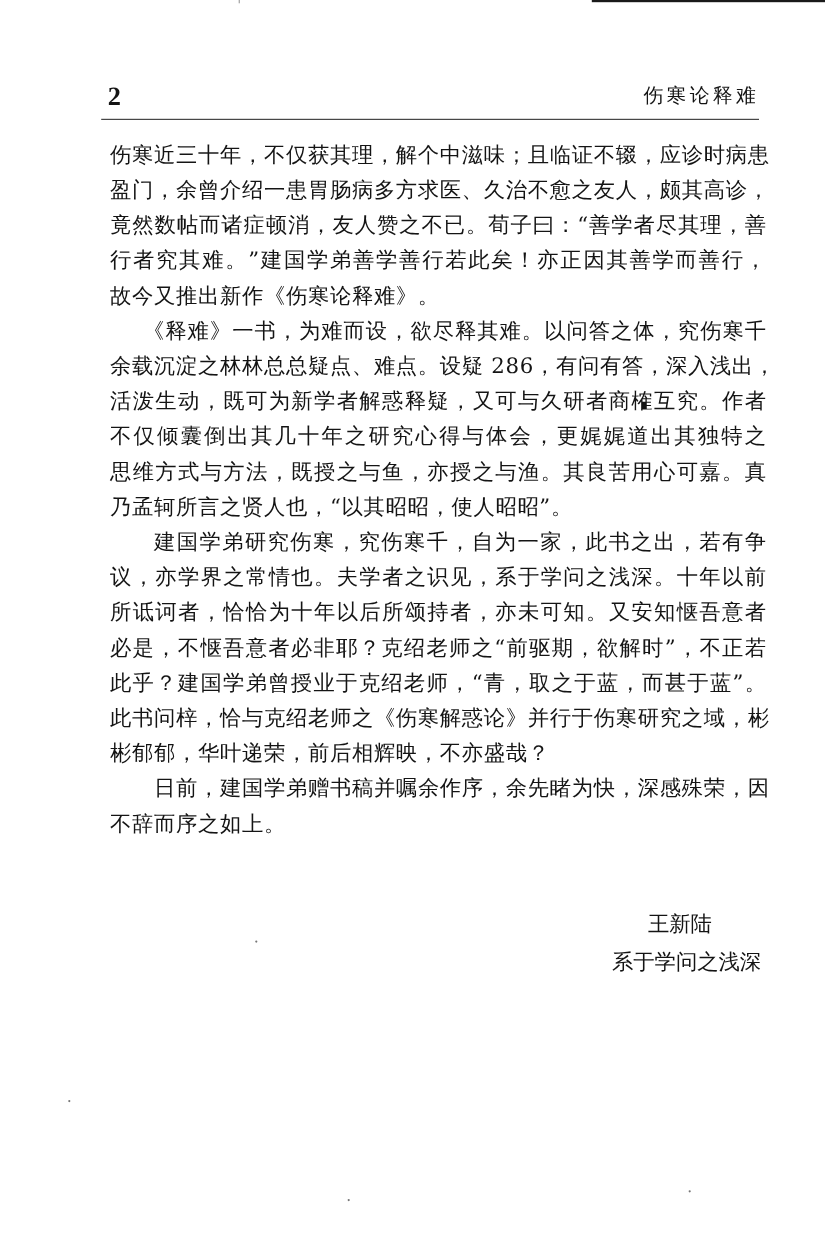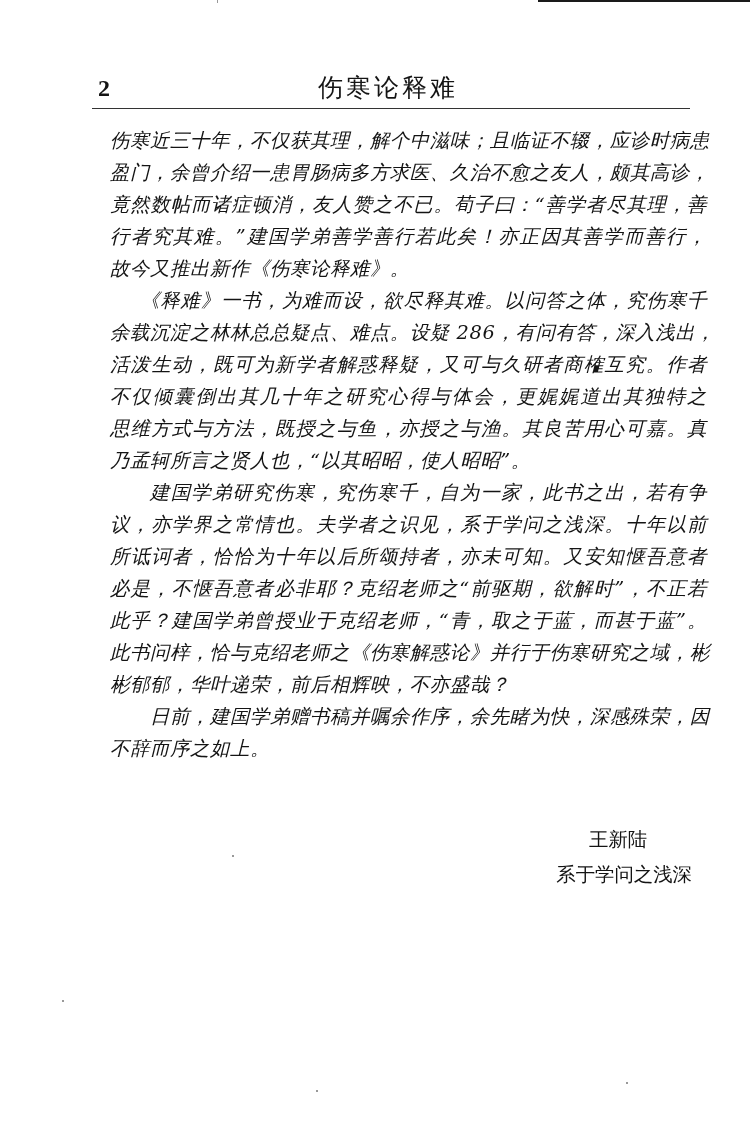--- a/index.html
+++ b/index.html
@@ -46,36 +46,35 @@
       font-family: "Liberation Serif", serif;
       font-weight: bold;
       font-size: 24px;
       line-height: 28px;
     }
     .running-title {
       position: absolute;
       left: 0;
       right: 0;
       top: 4px;
-      text-align: center;
-      font-size: 25px;
+      text-align: right;
+      font-size: 18px;
       letter-spacing: 3px;
       line-height: 24px;
       padding-left: 0;
     }
     .running-title span { margin-left: -6px; }
     .body-text {
       position: absolute;
       top: 125px;
-      left: 110px;
+      left: 100px;
       width: 597px;
       font-size: 19.4px;
       line-height: 32px;
       letter-spacing: 0.6px;
-      font-style: italic;
     }
     .line {
       display: block;
       white-space: nowrap;
       text-align: justify;
       text-align-last: justify;
       height: 32px;
     }
     .line.last {
       text-align-last: left;

